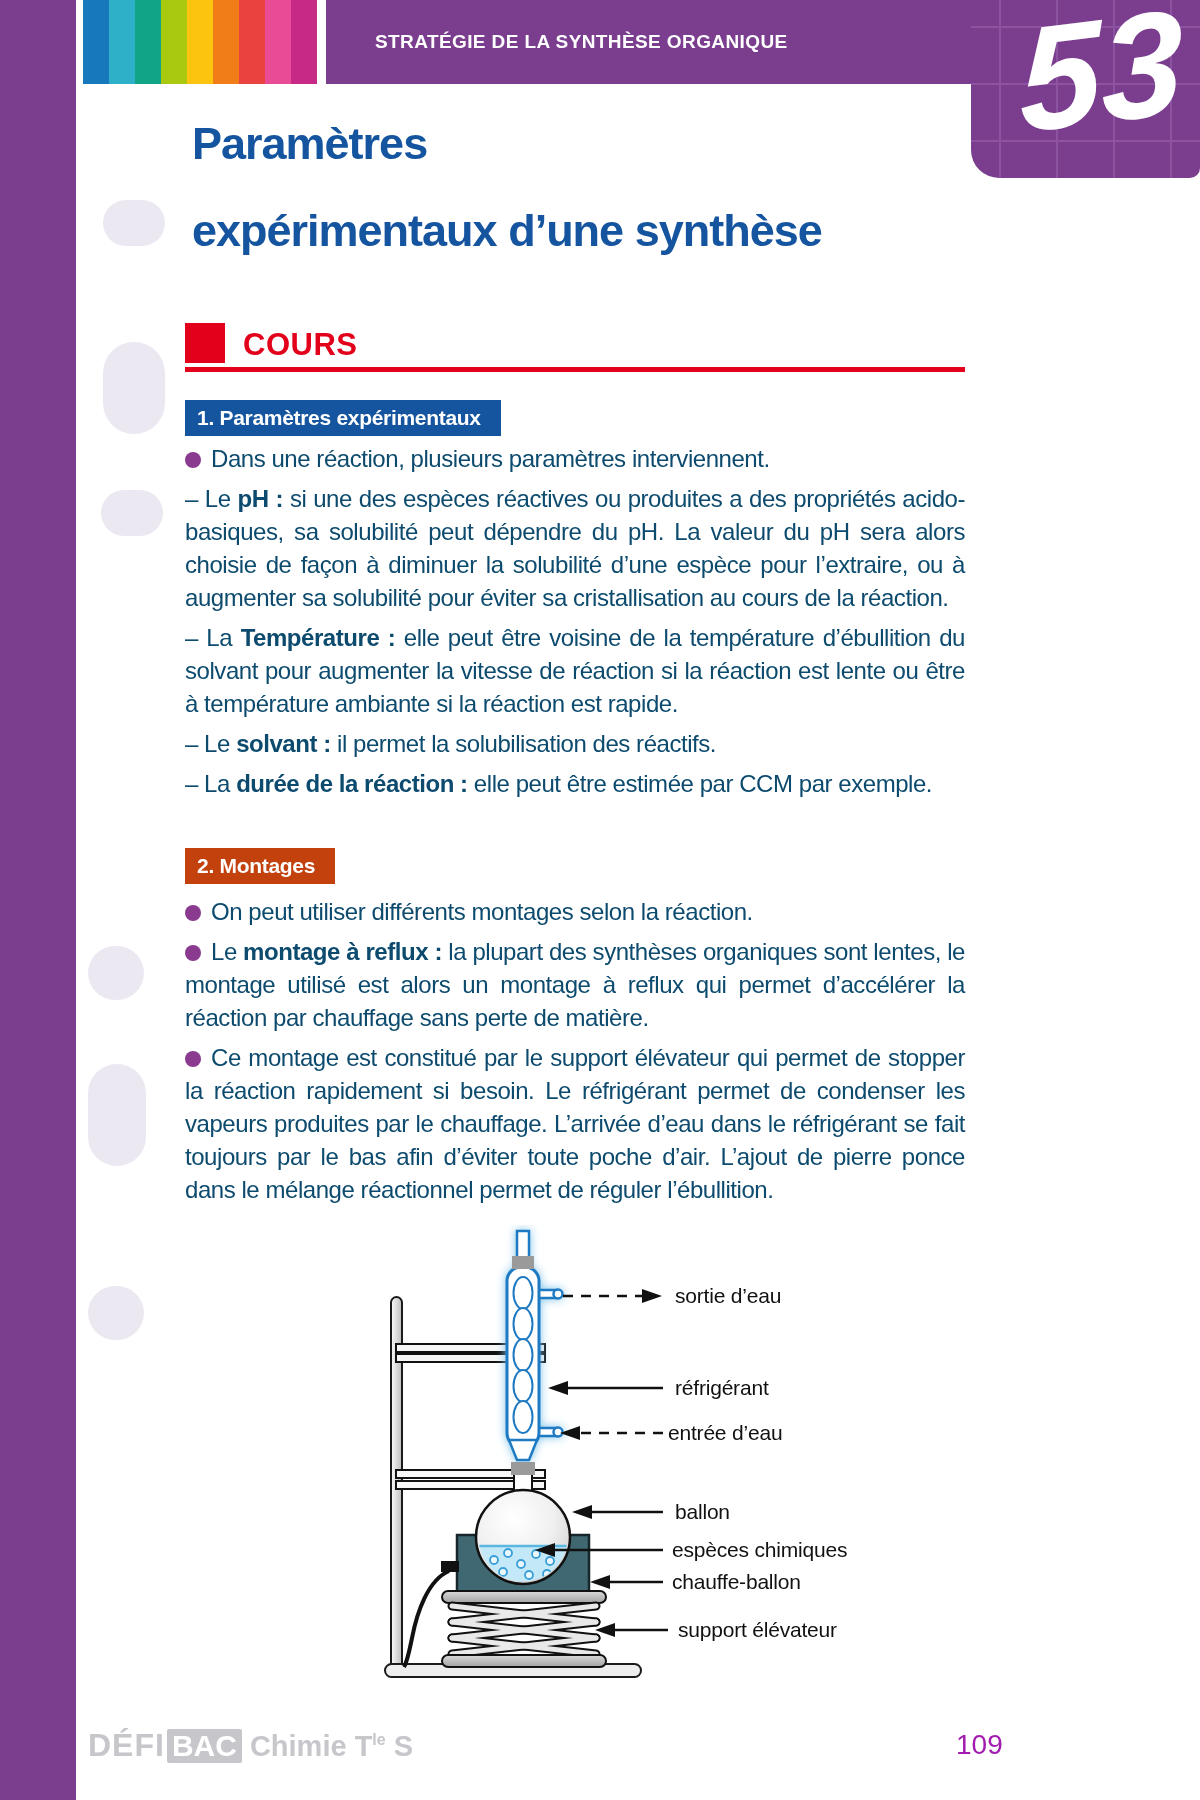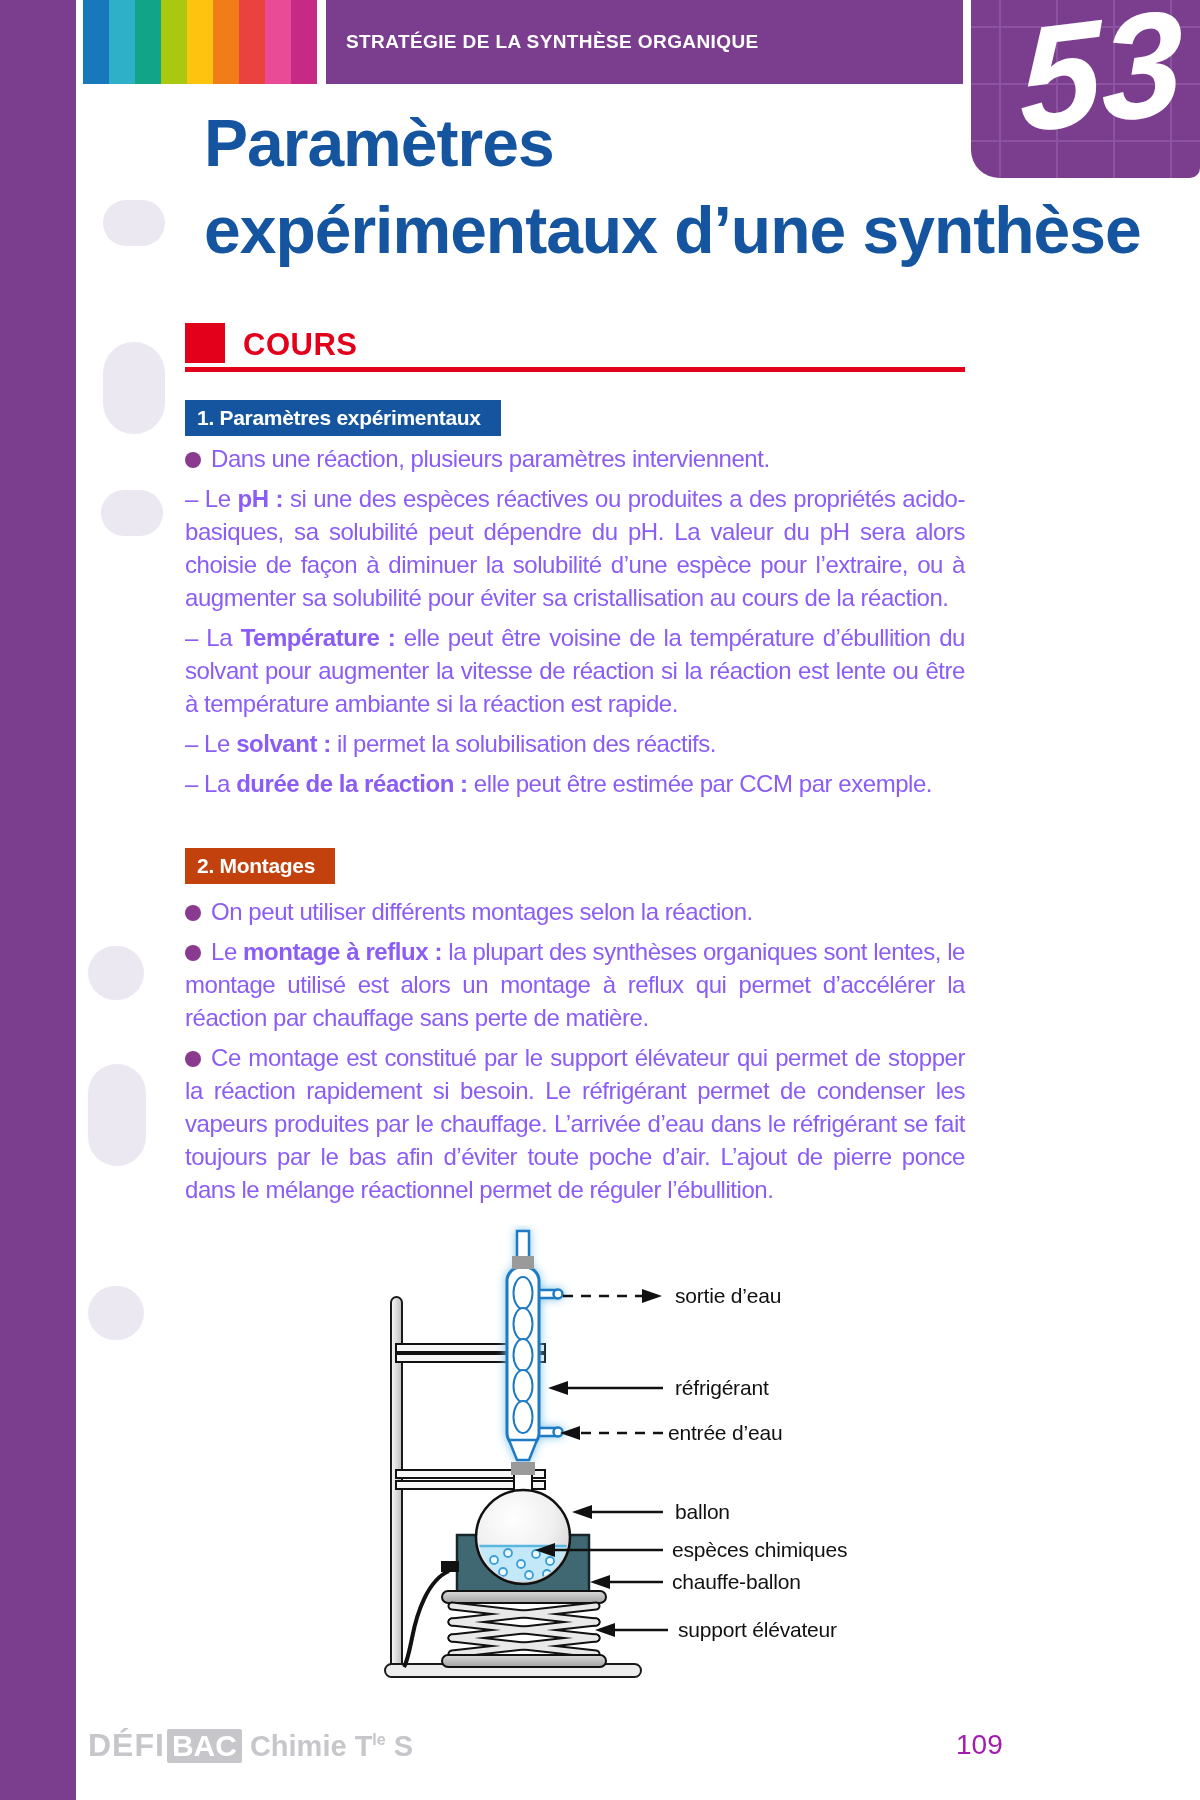--- a/index.html
+++ b/index.html
@@ -7,53 +7,53 @@
         font-family:"Liberation Sans",sans-serif;}
 
   
   .left-strip{position:absolute;left:0;top:0;width:76px;height:1800px;}
 
   
   .stripes{position:absolute;left:83px;top:0;height:84px;display:flex;}
   .stripe{width:26px;height:84px;}
 
   
-  .header-bar{position:absolute;left:326px;top:0;width:637px;height:84px;display:flex;align-items:center;}
+  .header-bar{position:absolute;left:326px;top:0;width:637px;height:84px;display:flex;align-items:center;padding-left:29px;}
   .header-bar .cat{color:#fff;font-weight:bold;font-size:19px;letter-spacing:.4px;margin-left:20px;}
 
   
   .badge{position:absolute;left:971px;top:0;width:229px;height:178px;
          border-radius:0 0 10px 28px;overflow:hidden;}
   .badge .grid{position:absolute;inset:0;
      background-image:linear-gradient(#9159a6 2px,transparent 2px),
                       linear-gradient(90deg,#9159a6 2px,transparent 2px);
      background-size:57px 57px,57px 57px;background-position:0 26px,28px 0;opacity:.8;}
   .badge .num{position:absolute;right:16px;top:-14px;color:#fff;font-size:148px;line-height:170px;
      font-weight:bold;font-style:italic;transform:rotate(-7deg) skewX(-6deg);}
 
   
   .blob{position:absolute;background:#ebe8f2;border-radius:999px;}
 
   
-  .title{position:absolute;left:204px;top:100px;width:960px;font-weight:bold;
-         font-size:66px;line-height:87px;letter-spacing:-1px;}
+  .title{position:absolute;left:192px;top:100px;width:960px;font-weight:bold;
+         font-size:45px;line-height:87px;letter-spacing:-1px;}
 
   
   .cours-square{position:absolute;left:185px;top:323px;width:40px;height:40px;}
   .cours-label{position:absolute;left:243px;top:327px;font-size:31px;font-weight:bold;letter-spacing:.5px;text-align:center;}
   .cours-rule{position:absolute;left:185px;top:367px;width:780px;height:5px;}
 
   
   .band{position:absolute;left:185px;height:36px;line-height:36px;color:#fff;
         font-weight:bold;font-size:21px;padding:0 20px 0 12px;letter-spacing:-.3px;
         display:inline-block;white-space:nowrap;}
 
   
   .body{position:absolute;left:185px;width:780px;font-size:24px;line-height:33px;
-        color:#8b5cf6;text-align:justify;letter-spacing:-.45px;}
+        color:#0c4a6e;text-align:justify;letter-spacing:-.45px;}
   .body p{margin:0 0 7px 0;}
   .body .b{font-weight:bold;}
   .bullet{display:inline-block;width:16px;height:16px;border-radius:50%;
           margin-right:10px;vertical-align:-1px;}
 
   
   #diagram-svg{position:absolute;left:330px;top:1225px;}
   #labels-layer{position:absolute;inset:0;pointer-events:none;}
   .dlabel{position:absolute;font-size:21px;line-height:28px;color:#111;white-space:nowrap;letter-spacing:-.2px;}
 

